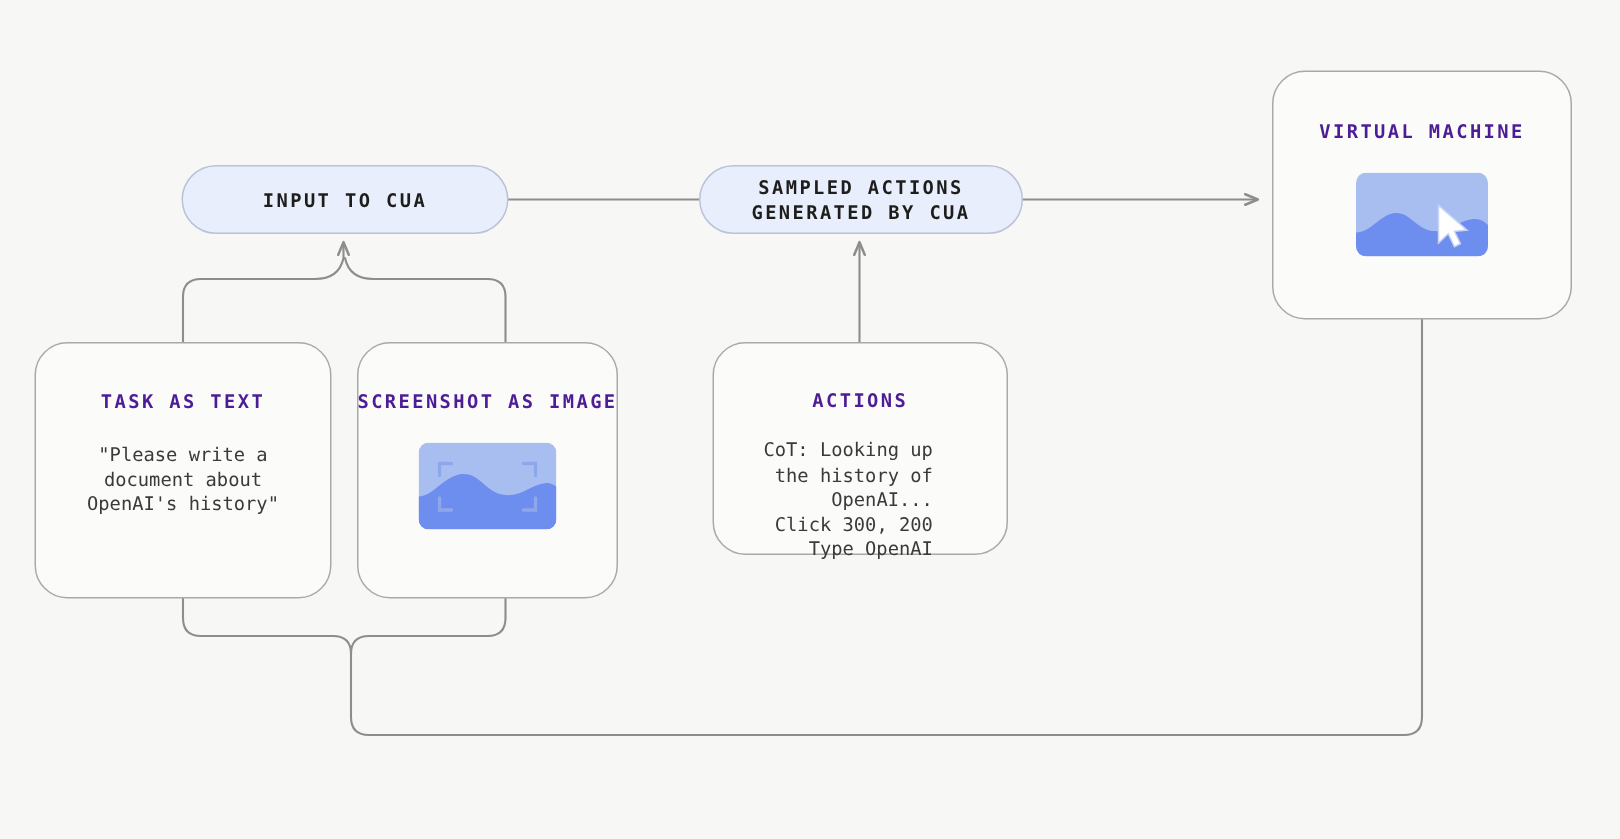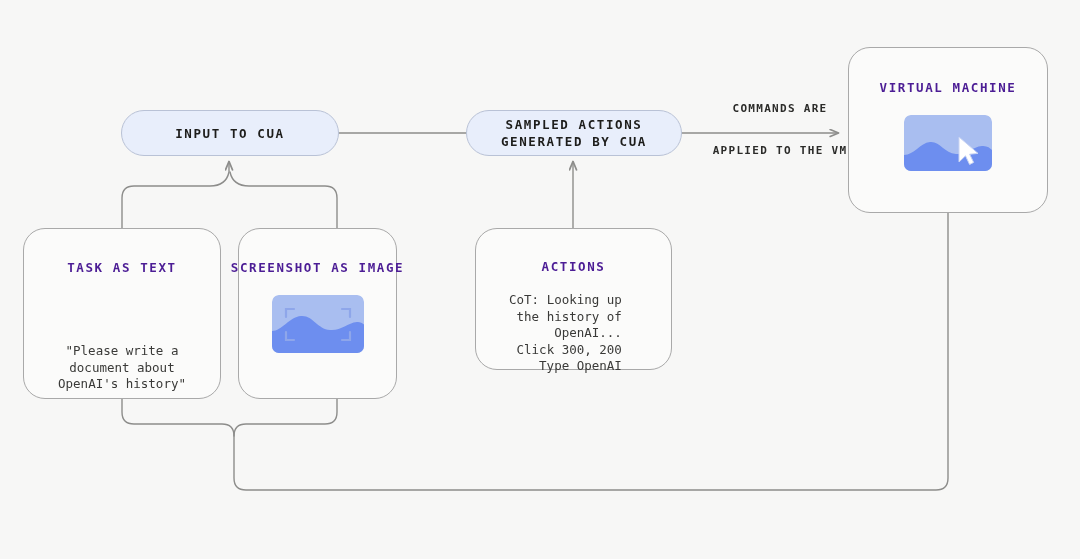--- a/index.html
+++ b/index.html
@@ -116,44 +116,40 @@
 
   <div class="pill" style="left:121px; top:110px; width:218px; height:46px;">
     <span class="pill-line">INPUT TO CUA</span>
   </div>
 
   <div class="pill" style="left:466px; top:110px; width:216px; height:46px;">
     <span class="pill-line">SAMPLED ACTIONS</span>
     <span class="pill-line">GENERATED BY CUA</span>
   </div>
 
-  <div class="edge-label" style="left:690px; top:74px; width:180px;">
-    <div>COMMANDS ARE</div>
-    <div>APPLIED TO THE VM</div>
-  </div>
 
   <div class="node" style="left:848px; top:47px; width:200px; height:166px; justify-content:flex-start;">
     <div class="node-title" style="margin-top:32px;">VIRTUAL MACHINE</div>
     <div class="thumb" style="width:88px; height:56px; margin-top:20px;">
       <svg viewBox="0 0 88 56" width="88" height="56" xmlns="http://www.w3.org/2000/svg">
         <rect x="0" y="0" width="88" height="56" rx="6" fill="#a9bef0"></rect>
         <path d="M0,40 C10,40 16,28 26,27 C36,26 40,38 52,39 C62,40 68,32 78,31 C83,30.5 86,33 88,35 L88,56 L0,56 Z" fill="#6d8eef"></path>
         <path d="M55,22 L55,47 L61.5,40.8 L65.6,49.5 L69.6,47.4 L65.6,39.2 L74,38.4 Z" fill="#ffffff" stroke="#c9d4f3" stroke-width="1"></path>
       </svg>
     </div>
   </div>
 
-  <div class="node" style="left:23px; top:228px; width:198px; height:171px; justify-content:flex-start;gap:48px;">
+  <div class="node" style="left:23px; top:228px; width:198px; height:171px; justify-content:flex-start;">
     <div class="node-title" style="margin-top:31px;">TASK AS TEXT</div>
     <div class="node-body body-center" style="margin-top:20px;">"Please write a
 document about
 OpenAI's history"</div>
   </div>
 
-  <div class="node" style="left:238px; top:228px; width:159px; height:171px; justify-content:flex-start;">
+  <div class="node" style="left:238px; top:228px; width:174px; height:171px; justify-content:flex-start;">
     <div class="node-title" style="margin-top:31px;">SCREENSHOT AS IMAGE</div>
     <div class="thumb" style="width:92px; height:58px; margin-top:20px;">
       <svg viewBox="0 0 92 58" width="92" height="58" xmlns="http://www.w3.org/2000/svg">
         <rect x="0" y="0" width="92" height="58" rx="6" fill="#a9bef0"></rect>
         <path d="M0,36 C10,36 17,22 29,21 C41,20 45,34 58,35 C69,36 75,28 85,27 C88,26.7 90,28 92,29.5 L92,58 L0,58 Z" fill="#6d8eef"></path>
         <g fill="none" stroke="#8ea6ea" stroke-width="2.2" stroke-linecap="round">
           <path d="M14,22 L14,14 L22,14"></path>
           <path d="M70,14 L78,14 L78,22"></path>
           <path d="M78,37 L78,45 L70,45"></path>
           <path d="M22,45 L14,45 L14,37"></path>

